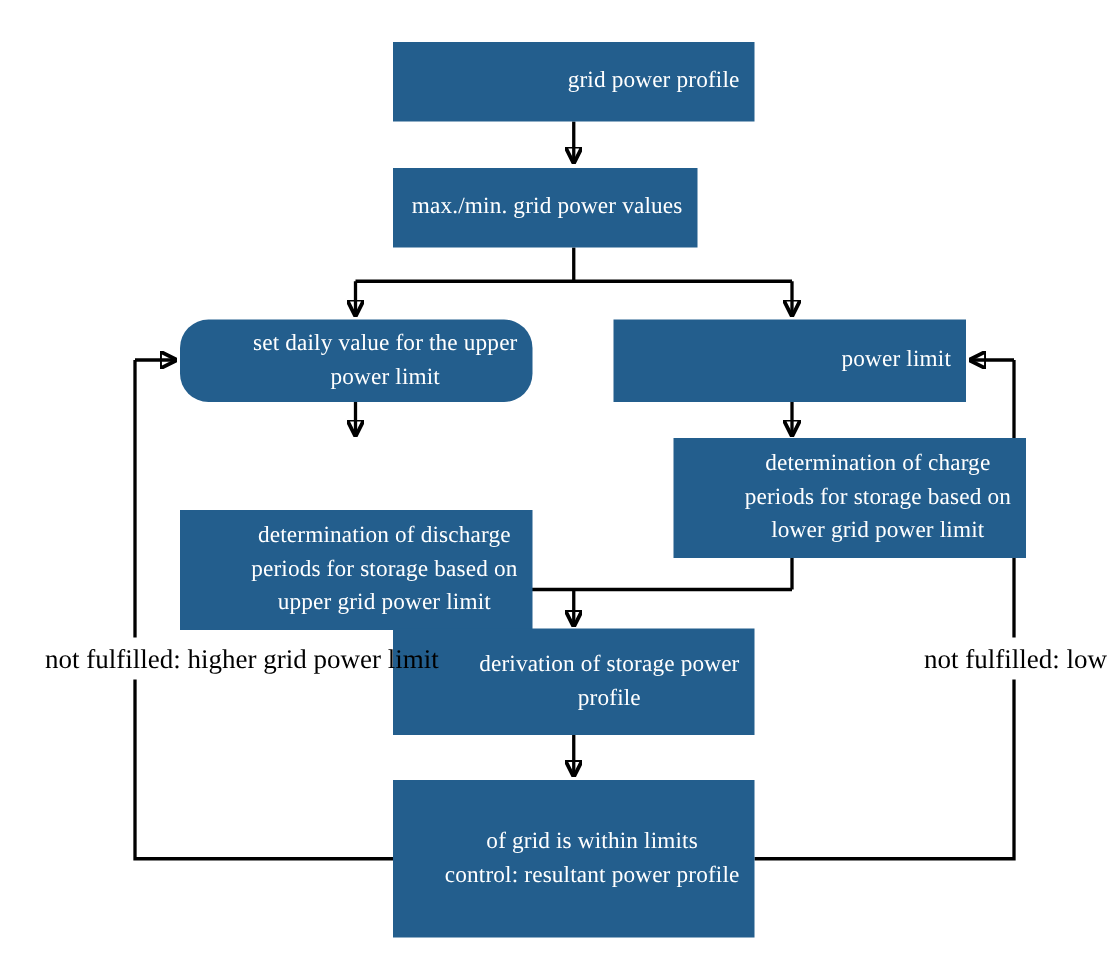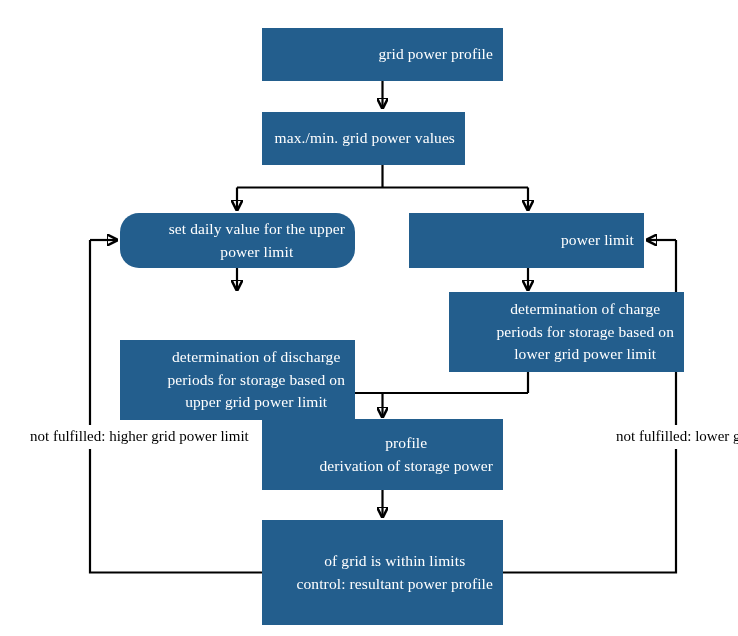--- a/index.html
+++ b/index.html
@@ -26,21 +26,21 @@
     font-size: 15.5px;
     line-height: 1.45;
     padding: 0 10px;
     box-sizing: border-box;
     letter-spacing: 0.1px;
   }
   .node span { display: block; }
   .edge-label {
     position: absolute;
     color: #000000;
-    font-size: 15px;
+    font-size: 18px;
     line-height: 1.45;
     white-space: nowrap;
     background: #ffffff;
     padding: 1px 3px;
     box-sizing: border-box;
   }
   svg.wires {
     position: absolute;
     left: 0;
     top: 0;
@@ -120,22 +120,22 @@
   <div class="node" style="left:409px; top:292px; width:235px; height:80px;margin-left:40px;">
     <div>
       <span>determination of charge</span>
       <span>periods for storage based on</span>
       <span>lower grid power limit</span>
     </div>
   </div>
 
   <div class="node" style="left:262px; top:419px; width:241px; height:71px;">
     <div>
+      <span>derivation of storage power</span>
       <span>profile</span>
-      <span>derivation of storage power</span>
     </div>
   </div>
 
   <div class="node" style="left:262px; top:520px; width:241px; height:105px;">
     <div>
       <span>of grid is within limits</span>
       <span>control: resultant power profile</span>
     </div>
   </div>
 

